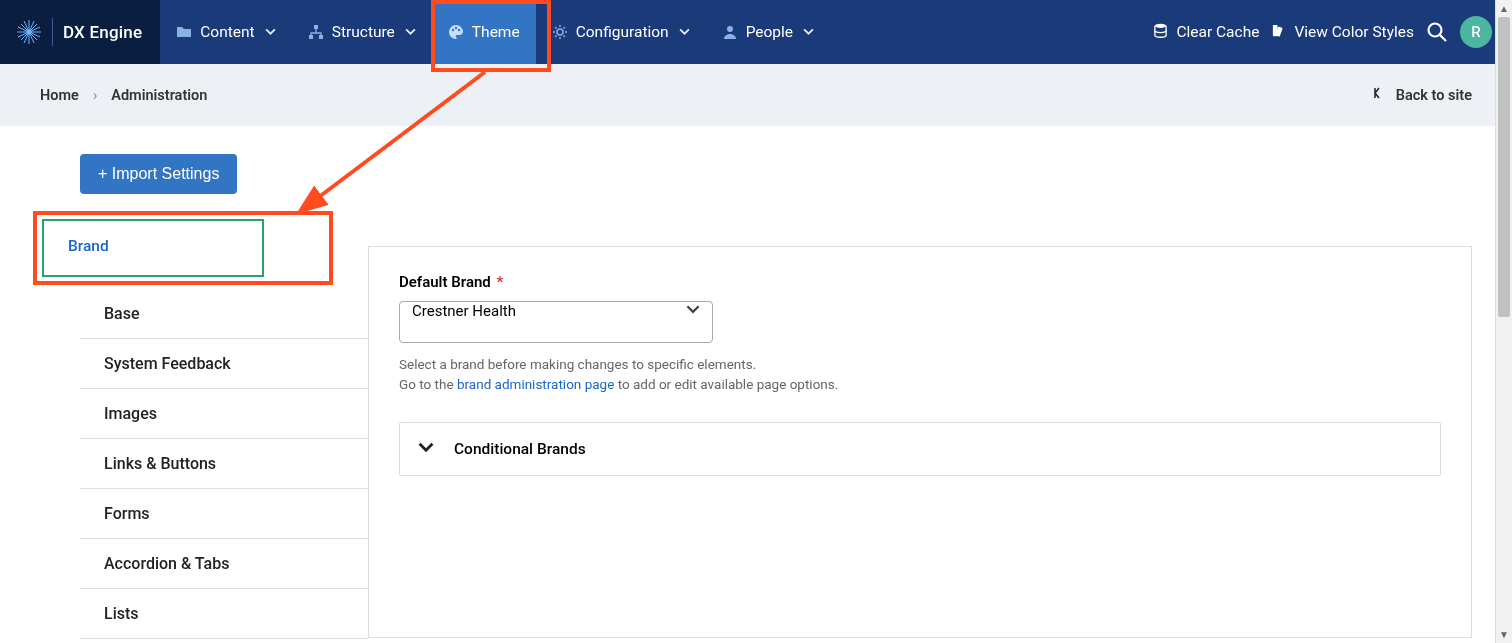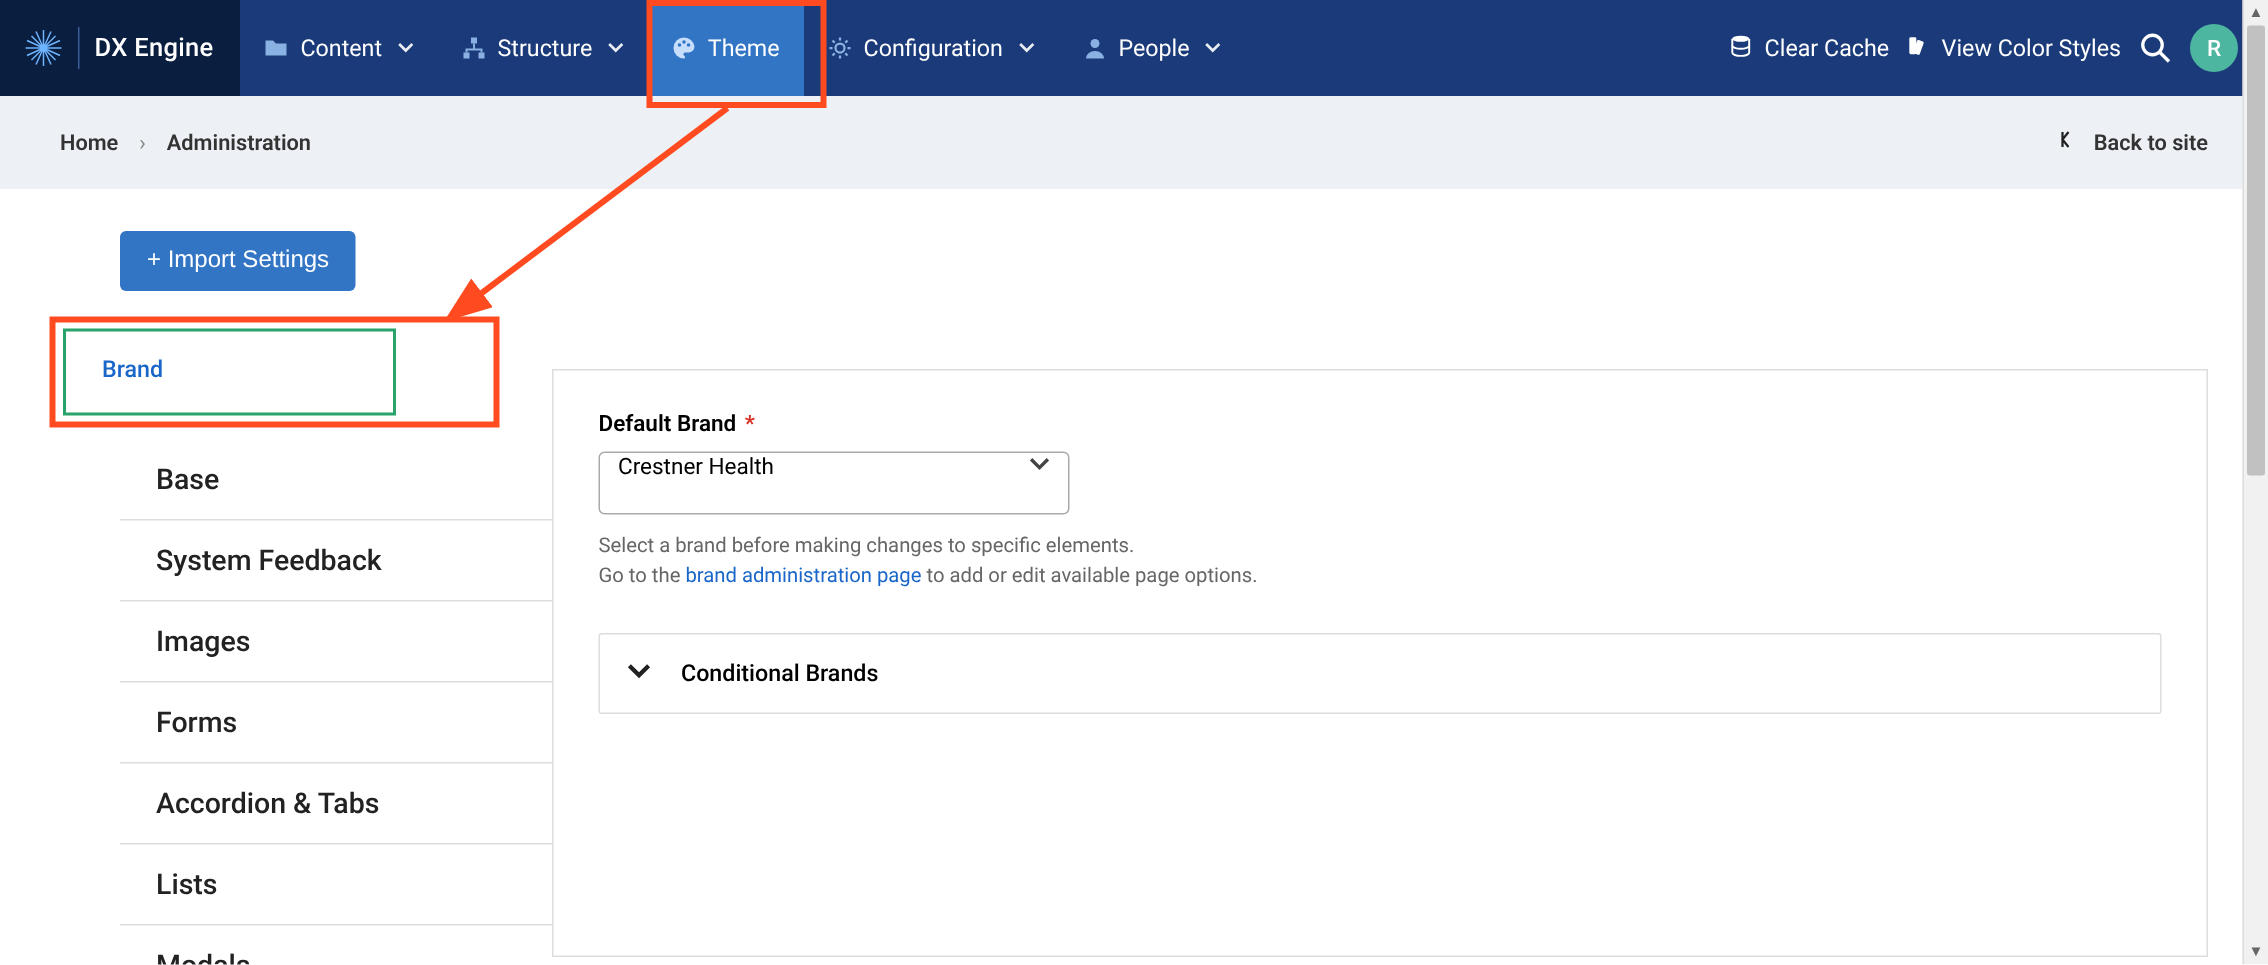--- a/index.html
+++ b/index.html
@@ -29,21 +29,21 @@
   .crumb-sep { margin: 0 14px; color:#888; }
   .crumb-current { font-weight:600; }
   .back-link { margin-left:auto; display:flex; align-items:center; gap:8px; font-weight:600; cursor:pointer; }
 
   
   .main { display:flex; align-items:flex-start; padding: 28px 40px 0 40px; gap: 0; height: calc(643px - 64px - 62px); margin-left: 40px; }
   .left-col { width: 288px; flex:0 0 288px; }
   .import-btn { background:#3175c4; color:#fff; border:none; border-radius:4px; font-size:16px; padding: 11px 18px; display:flex; align-items:center; gap:6px; cursor:pointer; margin-bottom: 44px; }
 
   .tablist { border-top: 0; }
-  .tab { padding: 15px 24px; font-size: 19px; color:#222; border-bottom:1px solid #ddd; cursor:pointer; font-weight:500; }
+  .tab { padding: 15px 24px; font-size: 16px; color:#222; border-bottom:1px solid #ddd; cursor:pointer; font-weight:500; }
   .tab.active { color:#1a66c9; background:#fff; border:1px solid #ccc; border-left:1px solid #ccc; border-bottom:1px solid #ccc; border-right:none; position:relative; }
 
   
   .hlbox { position:absolute; border:4px solid #ff4b1f; pointer-events:none; z-index:50; }
   .hl-theme { left:431px; top:0; width:120px; height:72px; }
   .hl-brand { left:33px; top:211px; width:300px; height:74px; }
   .hl-brand-inner { position:absolute; border:2px solid #29a36a; left:42px; top:219px; width:222px; height:58px; pointer-events:none; z-index:49; background:#fff;}
   .hl-brand-inner .lbl { position:absolute; top:16px; left:24px; color:#1a66c9; font-weight:500; font-size:15.5px;}
 
   .arrow-svg { position:absolute; left:295px; top:60px; width:260px; height:160px; z-index:48; pointer-events:none; }
@@ -202,20 +202,21 @@
 <div class="main">
   <div class="left-col">
     <button class="import-btn">
       <span>+ Import Settings</span>
     </button>
     <div class="tablist">
       <div class="tab active" style="visibility:hidden">Brand</div>
       <div class="tab">Base</div>
       <div class="tab">System Feedback</div>
       <div class="tab">Images</div>
+      <div class="tab">Links &amp; Buttons</div>
       <div class="tab">Forms</div>
       <div class="tab">Accordion &amp; Tabs</div>
       <div class="tab">Lists</div>
       <div class="tab" style="border-bottom:none">Modals</div>
     </div>
   </div>
 
   <div class="content-panel">
     <div class="field-label">
       <span>Default Brand</span><span class="req"> *</span>

